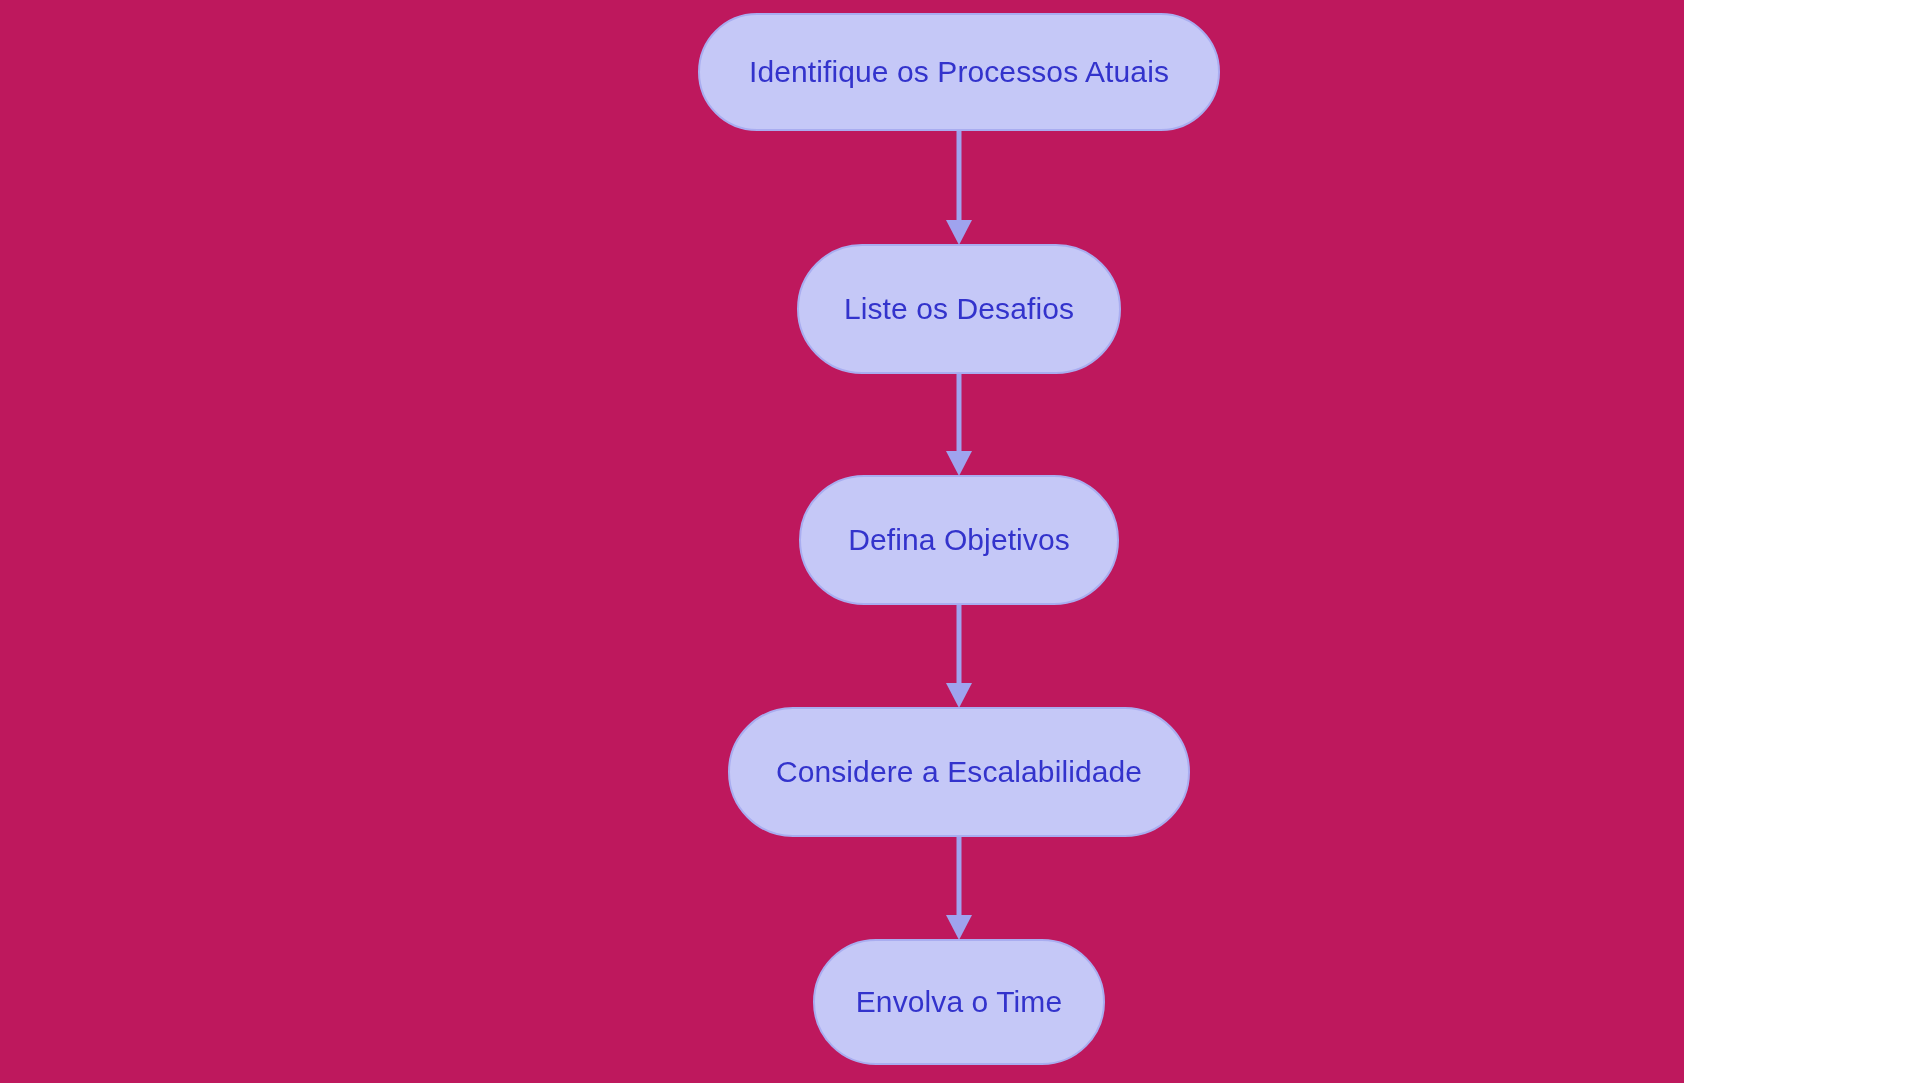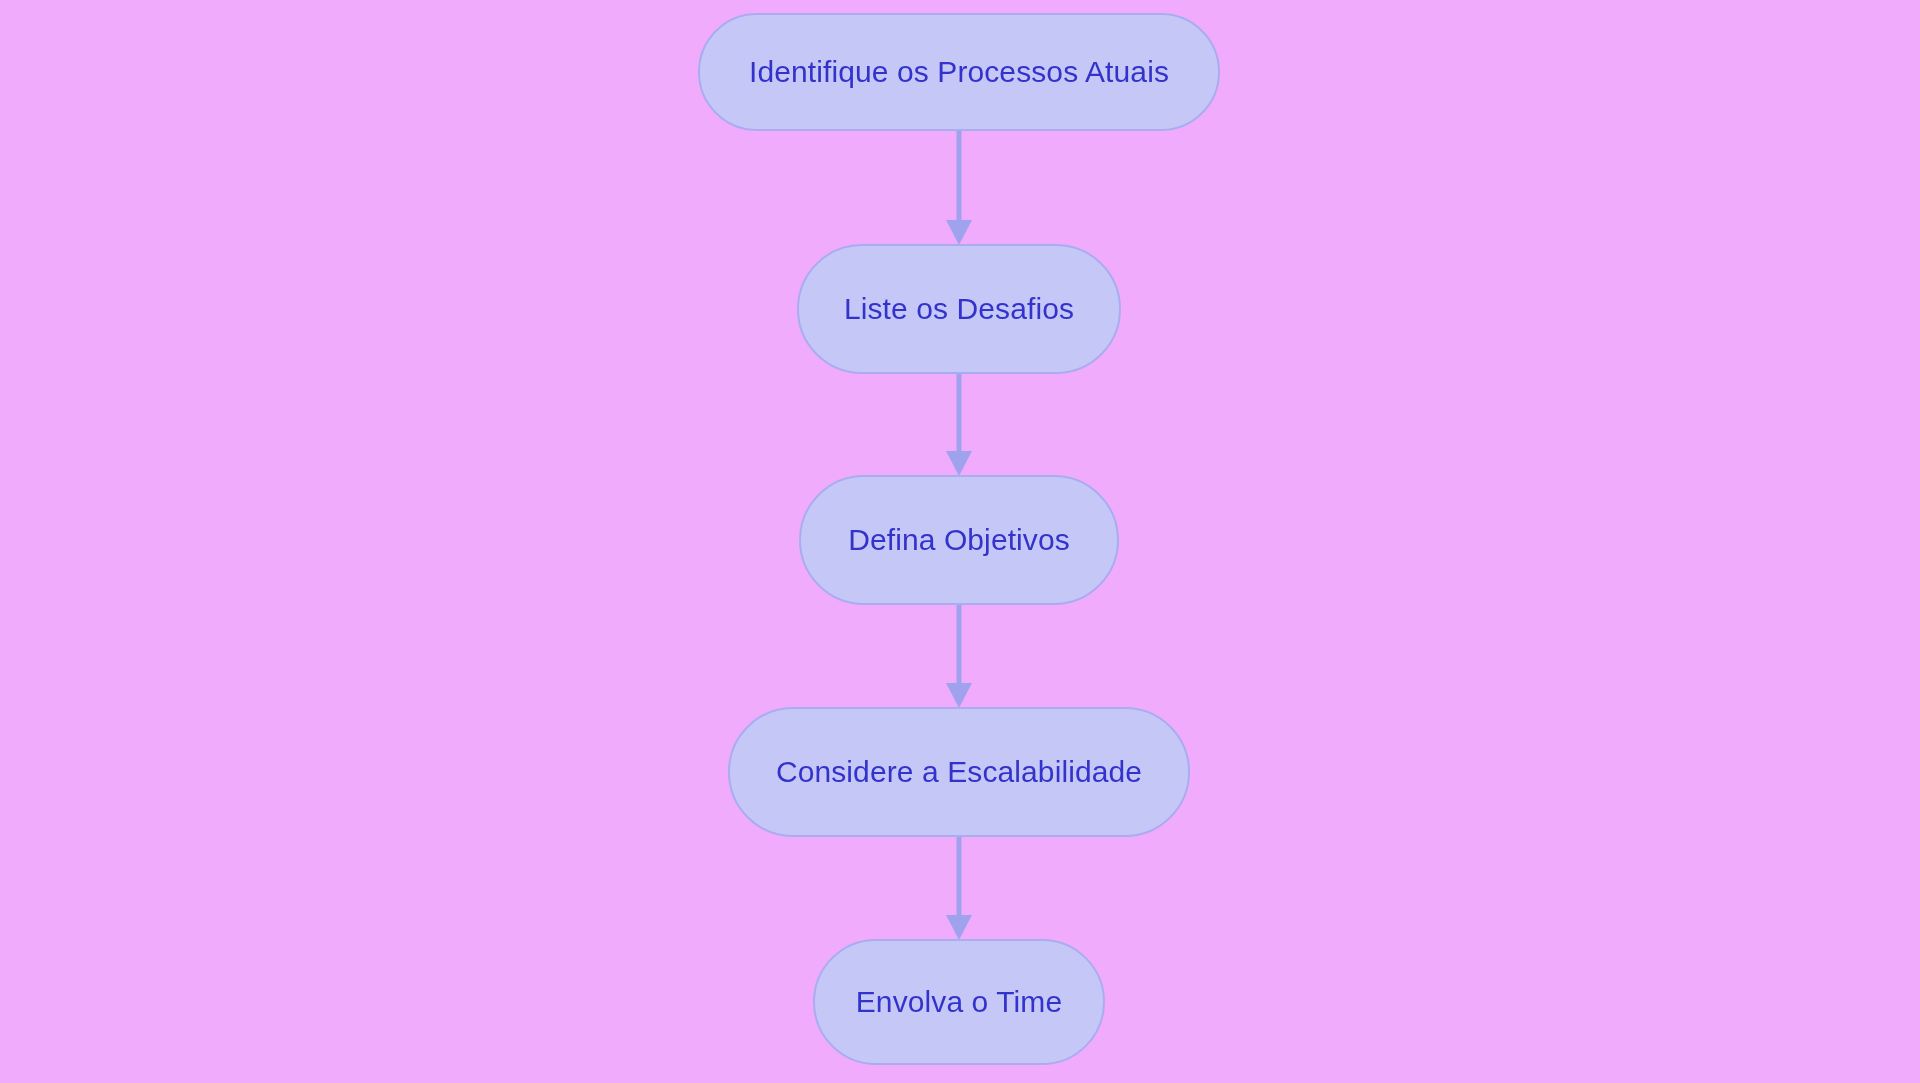--- a/index.html
+++ b/index.html
@@ -6,23 +6,23 @@
   html, body {
     margin: 0;
     padding: 0;
     background: #ffffff;
   }
   body {
     font-family: "Liberation Sans", sans-serif;
   }
   #canvas {
     position: relative;
-    width: 1920px;
+    width: 1684px;
     height: 1083px;
-    background: #f0abfc;
+    background: #be185d;
     overflow: hidden;
   }
   #flow-svg {
     position: absolute;
     top: 0;
     left: 0;
     width: 1920px;
     height: 1083px;
     display: block;
   }

